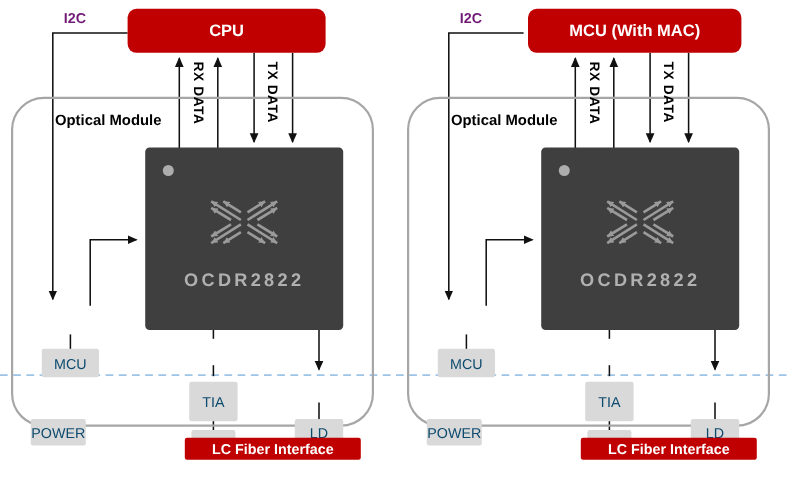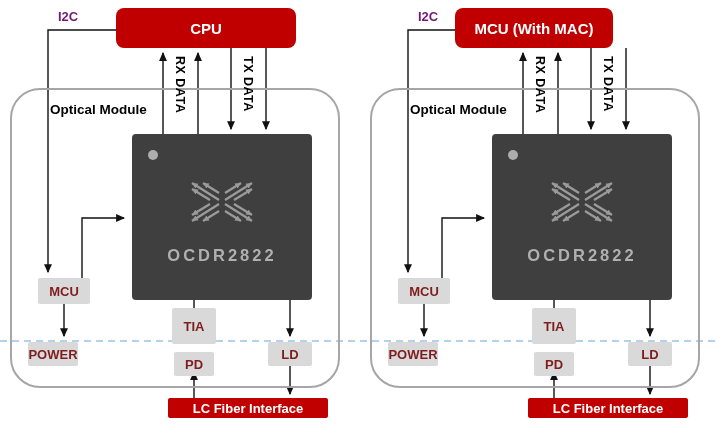--- a/index.html
+++ b/index.html
@@ -4,44 +4,44 @@
 <style>
   html,body{margin:0;padding:0;background:#fff;font-family:"Liberation Sans",sans-serif;}
   .stage{position:relative;width:720px;height:440px;background:#fff;overflow:hidden;}
   .overlay{position:absolute;left:0;top:0;z-index:1;}
   .module{position:absolute;top:0;width:360px;height:440px;z-index:2;}
   .m0{left:0;} .m1{left:360px;}
 
   .hostbox{position:absolute;left:116px;top:8px;width:180px;height:40px;
     background:var(--accent-red,#C00000);color:#fff;font-weight:bold;font-size:15px;
     display:flex;align-items:center;justify-content:center;border-radius:8px;}
-  .m1 .hostbox{left:95px;width:158px;}
+  .m1 .hostbox{left:120px;width:194px;}
 
   .i2c-label{position:absolute;left:58px;top:9px;font-size:13px;font-weight:bold;color:#701a75;}
 
   .omod{position:absolute;left:10px;top:88px;width:330px;height:300px;
     border:2px solid var(--outline-gray,#A6A6A6);border-radius:30px;box-sizing:border-box;}
   .omod-label{position:absolute;left:38px;top:12px;font-size:13.5px;font-weight:bold;color:#000;}
 
   .vlabel{position:absolute;top:56px;height:80px;width:18px;
     writing-mode:vertical-rl;font-size:12.5px;font-weight:bold;color:#000;
     letter-spacing:0.5px;text-align:left;line-height:18px;}
   .rx{left:171px;} .tx{left:239px;}
 
   .chip{position:absolute;left:132px;top:134px;width:180px;height:166px;
     background:var(--chip-bg,#3F3F3F);border-radius:4px;}
   .chip-dot{position:absolute;left:16px;top:16px;width:10px;height:10px;border-radius:50%;
     background:#ADADAD;}
   .chip-logo{position:absolute;left:40px;top:34px;}
   .chip-name{position:absolute;left:0;right:0;top:112px;text-align:center;
     color:var(--chip-text-gray,#B0B0B0);font-size:16.5px;font-weight:600;letter-spacing:3px;}
 
-  .gbox{position:absolute;background:var(--box-gray,#D9D9D9);color:#7f1d1d;
-    font-size:13px;font-weight:bold;display:flex;align-items:center;justify-content:center;
-    border-radius:2px;}
+  .gbox{position:absolute;background:var(--box-gray,#D9D9D9);color:#0c4a6e;
+    font-size:13px;font-weight:normal;display:flex;align-items:center;justify-content:center;
+    border-radius:2px;margin-top:39px;}
   .mcu{left:38px;top:278px;width:52px;height:26px;}
   .tia{left:172px;top:308px;width:44px;height:36px;}
   .power{left:28px;top:342px;width:50px;height:24px;}
   .pd{left:174px;top:352px;width:40px;height:24px;}
   .ld{left:268px;top:342px;width:44px;height:24px;}
 
   .fiberbox{position:absolute;left:168px;top:398px;width:160px;height:20px;
     background:var(--accent-red,#C00000);color:#fff;font-size:13px;font-weight:bold;
     display:flex;align-items:center;justify-content:center;border-radius:2px;}
 </style>

